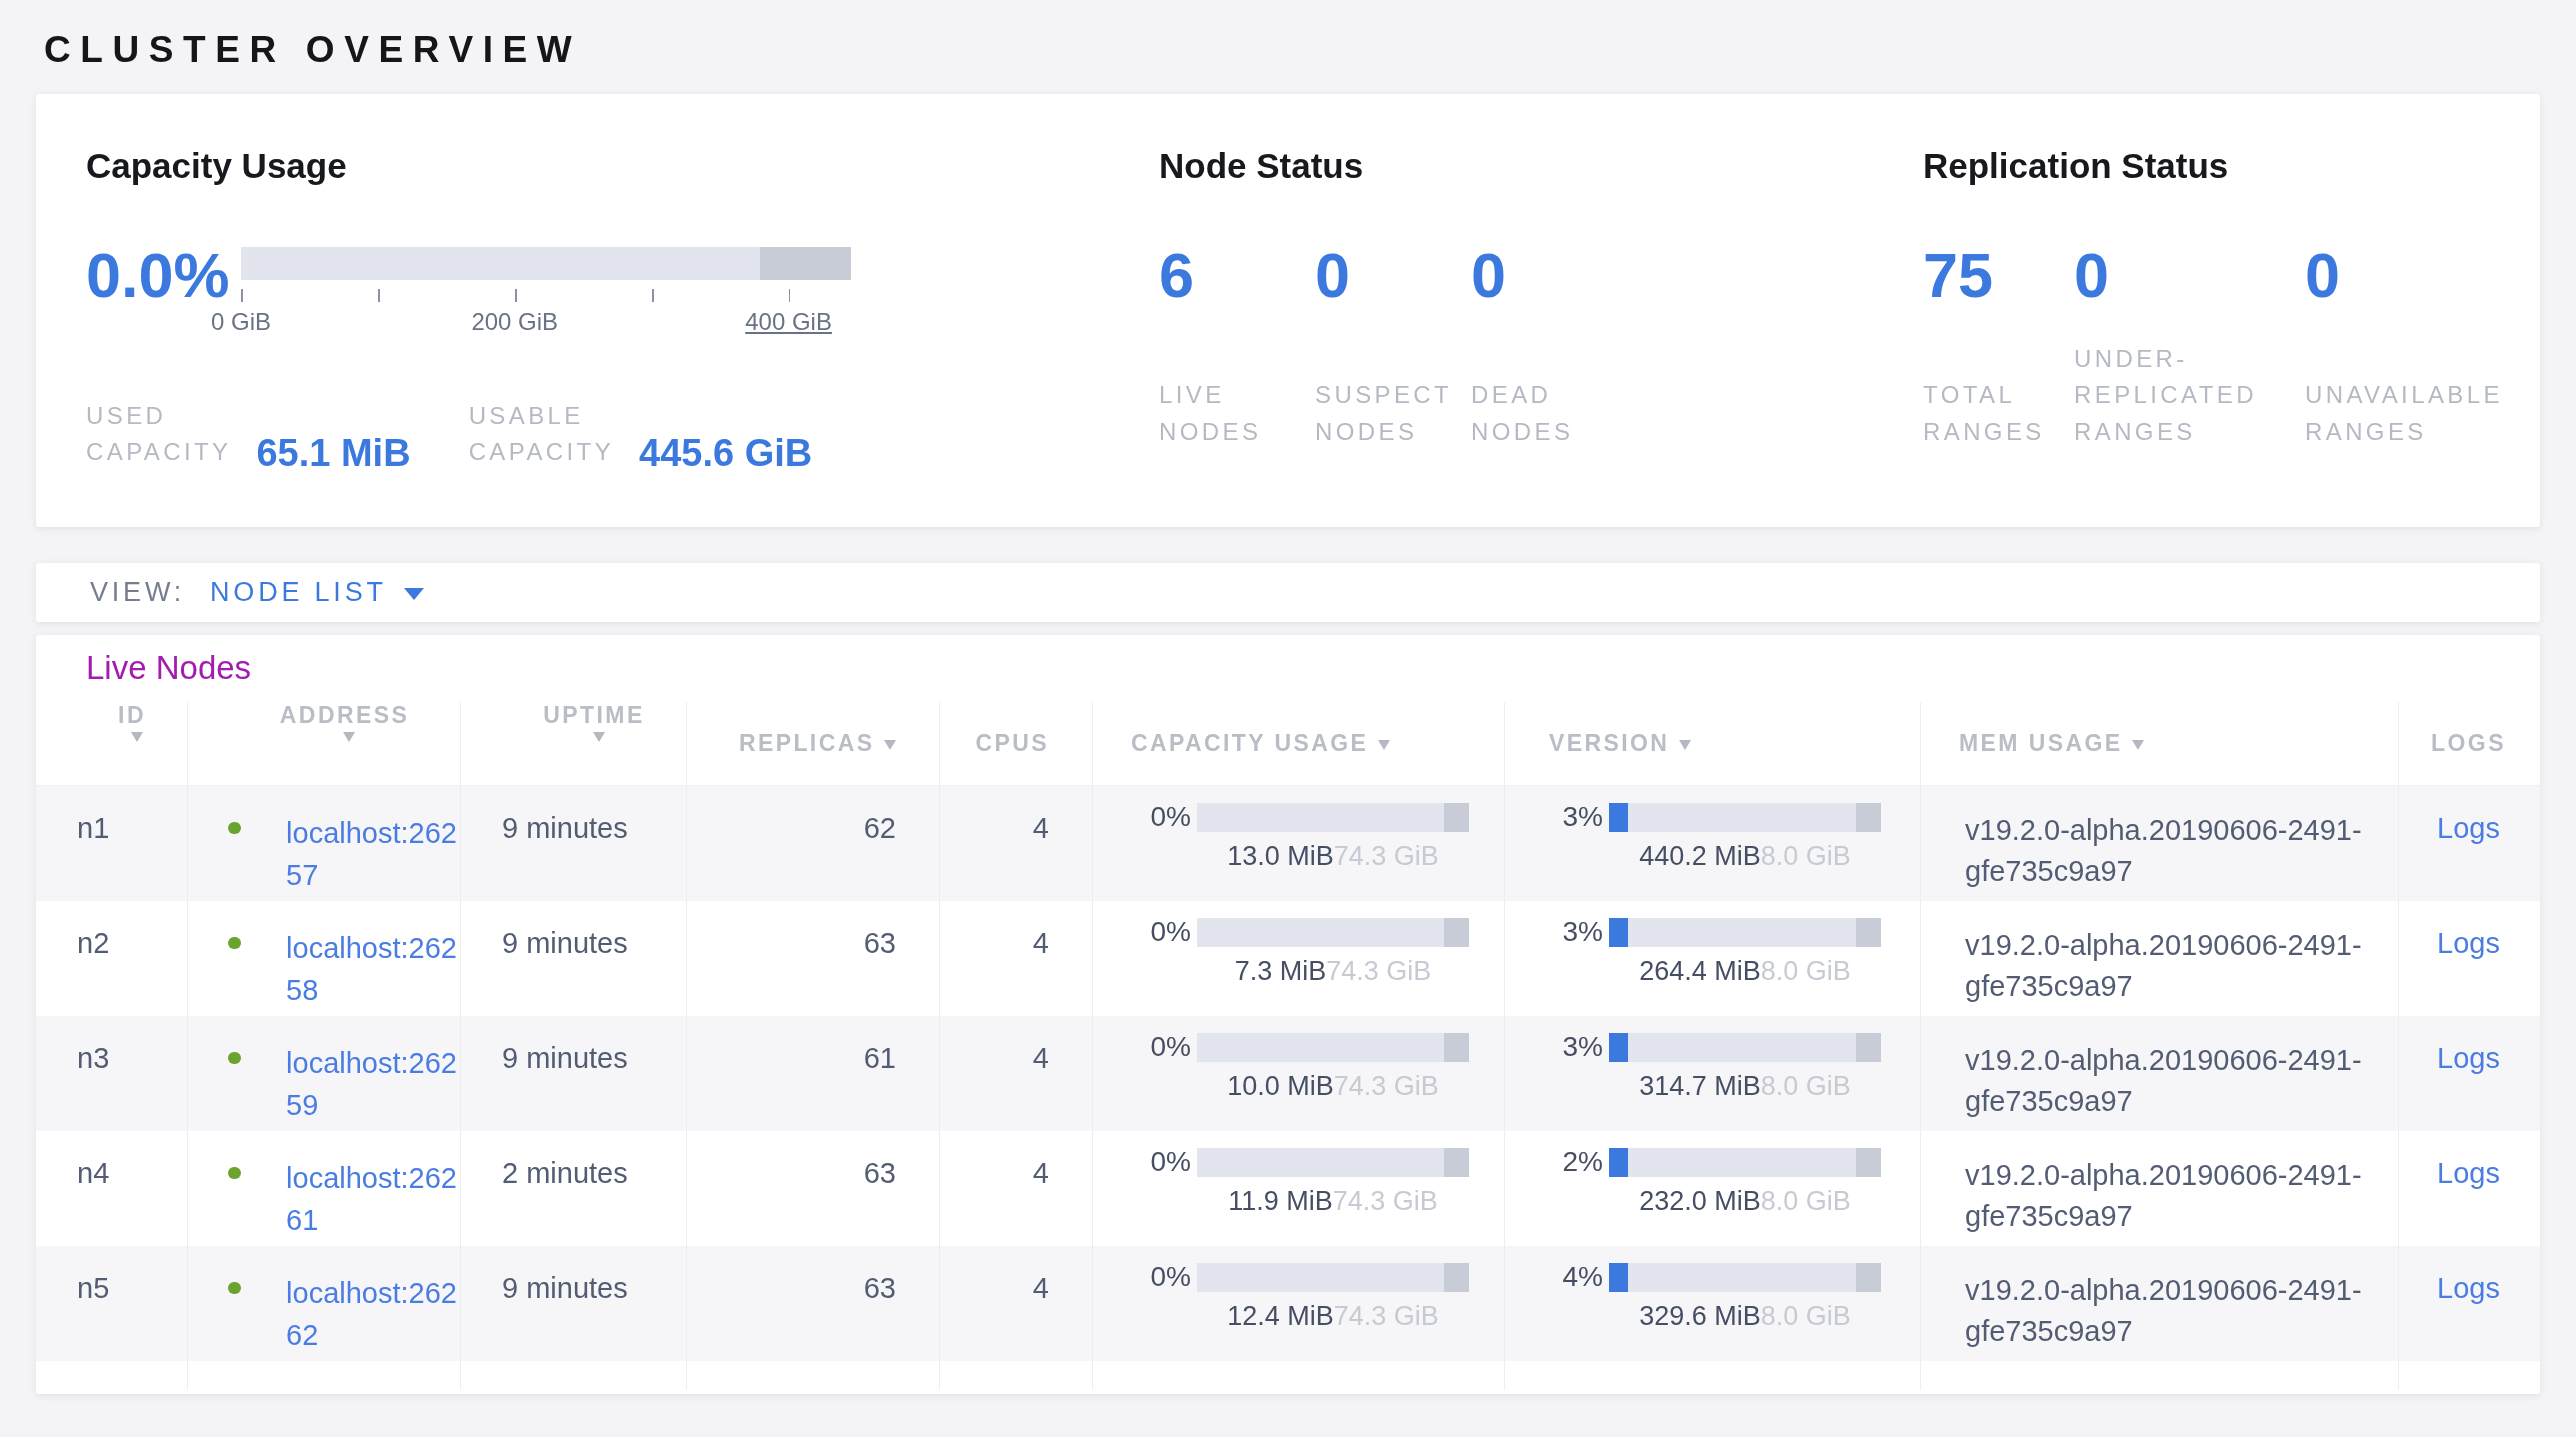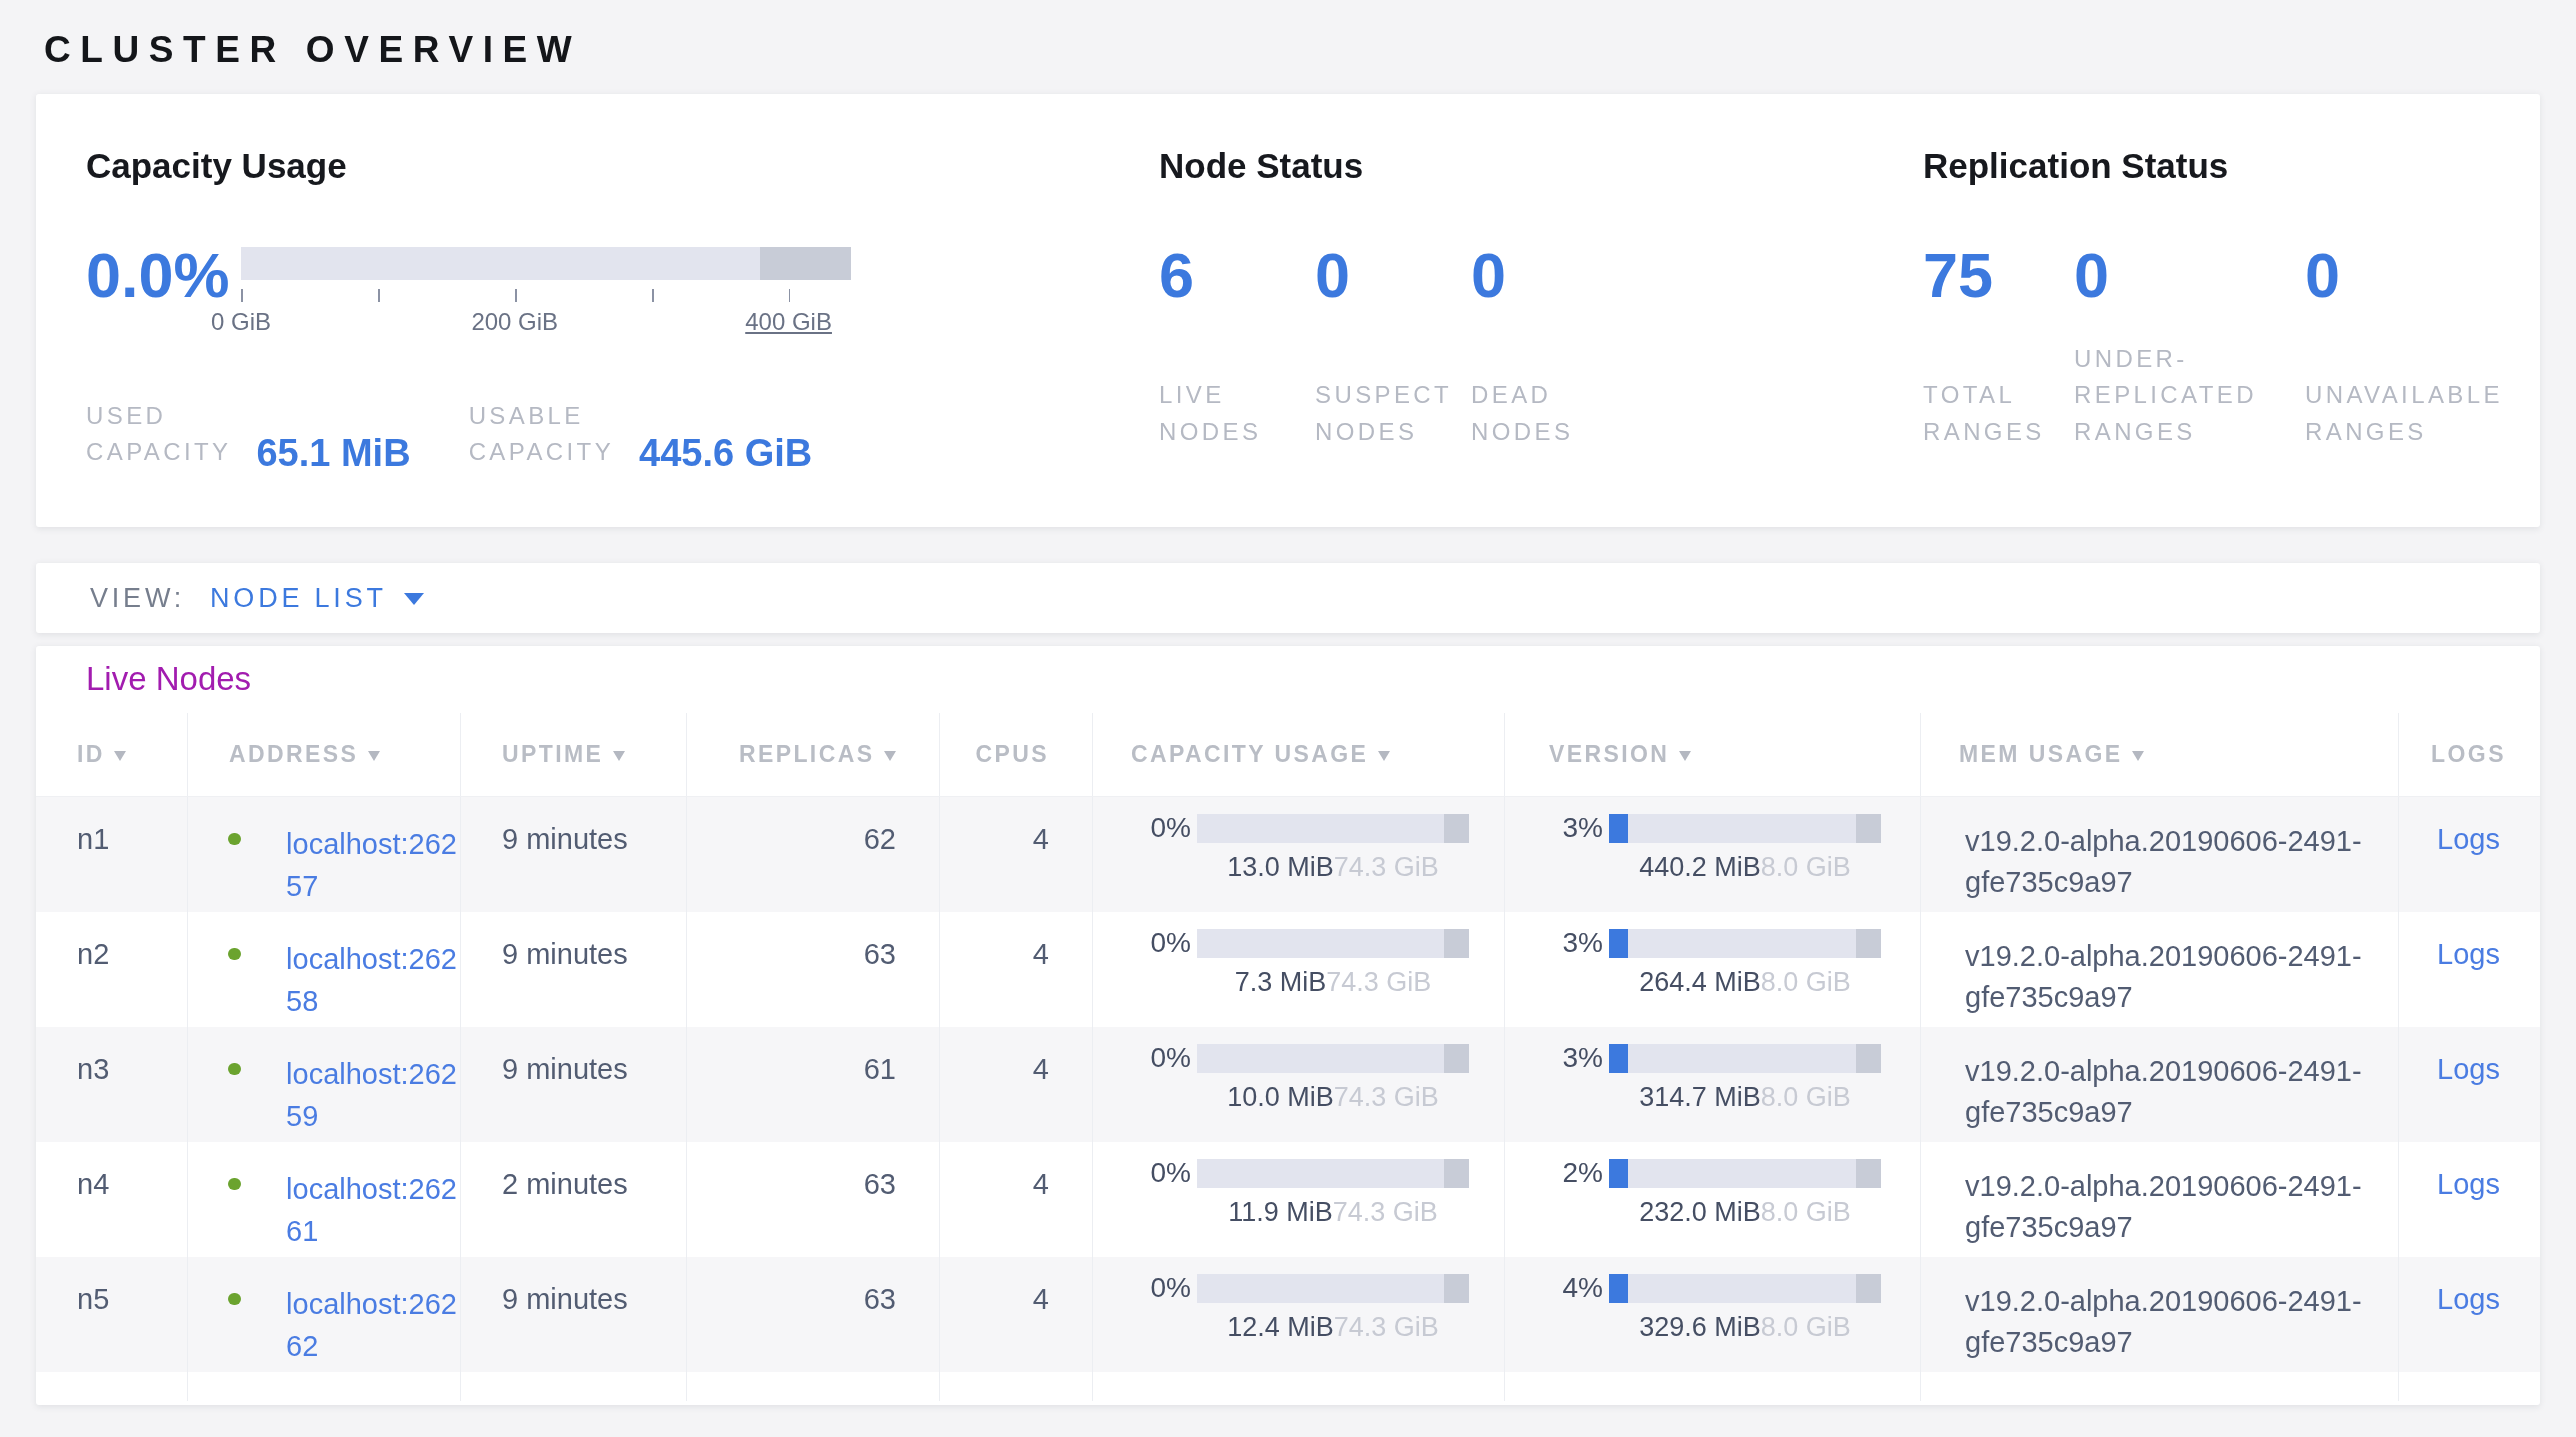--- a/index.html
+++ b/index.html
@@ -49,36 +49,36 @@
   .stat-col{display:flex; flex-direction:column; justify-content:space-between; height:203px;}
   .stat-value{font-size:63px; font-weight:600; color:var(--accent); line-height:.9;}
   .node-stats .stat-col:nth-child(1){width:156px;}
   .node-stats .stat-col:nth-child(2){width:156px;}
   .node-stats .stat-col:nth-child(3){width:173px;}
   .repl-stats .stat-col:nth-child(1){width:151px;}
   .repl-stats .stat-col:nth-child(2){width:231px;}
   .repl-stats .stat-col:nth-child(3){width:220px;}
 
   
-  .view-strip{margin-top:36px; height:70px; display:flex; align-items:center; padding-left:54px;}
+  .view-strip{margin-top:36px; height:59px; display:flex; align-items:center; padding-left:54px;}
   .view-label{font-size:27px; letter-spacing:3.8px; color:#767e8d;}
   .view-select{display:flex; align-items:center; margin-left:25px; cursor:pointer;}
   .view-value{font-size:27px; letter-spacing:3.8px; color:var(--accent); font-weight:500;}
   .view-caret{width:0; height:0; border-left:10.5px solid transparent; border-right:10.5px solid transparent;
     border-top:12.5px solid var(--accent); margin-left:17px; margin-top:2.9px;}
 
   
   .nodes-card{margin-top:13.4px; height:759px; overflow:hidden;}
   .section-title{font-size:33px; font-weight:400; color:#a21caf; padding:13.4px 0 0 50px;}
   .grid{display:grid; grid-template-columns:152px 273px 226px 253px 153px 412px 416px 478px 139px;}
   .thead{margin-top:15.3px; height:84px; border-bottom:1px solid #eff0f3;}
   .th{display:flex; align-items:center; border-right:1.9px solid var(--divider);
       font-size:23px; font-weight:700; letter-spacing:2.4px; color:var(--header-text); white-space:nowrap;}
   .th:last-child{border-right:none;}
-  .th.pad-l{padding-left:41px;} .th.pad-bar{padding-left:38px;} .th.pad-ver{padding-left:44px;}
+  .th.pad-l{padding-left:41px;flex-direction:column;} .th.pad-bar{padding-left:38px;} .th.pad-ver{padding-left:44px;}
   .th.right{justify-content:flex-end; padding-right:43px;}
   .th.center{justify-content:center;}
   .sort-caret{width:0; height:0; border-left:6.7px solid transparent; border-right:6.7px solid transparent;
     border-top:10.5px solid #b4b8c1; margin-left:9.6px; margin-top:2.9px;}
 
   .trow{height:115px;}
   .trow.odd{background:#f6f6f8;}
   .trow.even{background:#ffffff;}
   .trow.footer{height:29px; background:#ffffff;}
   .td{border-right:1.9px solid var(--divider); font-size:29px; color:var(--body-text); overflow:hidden;}

